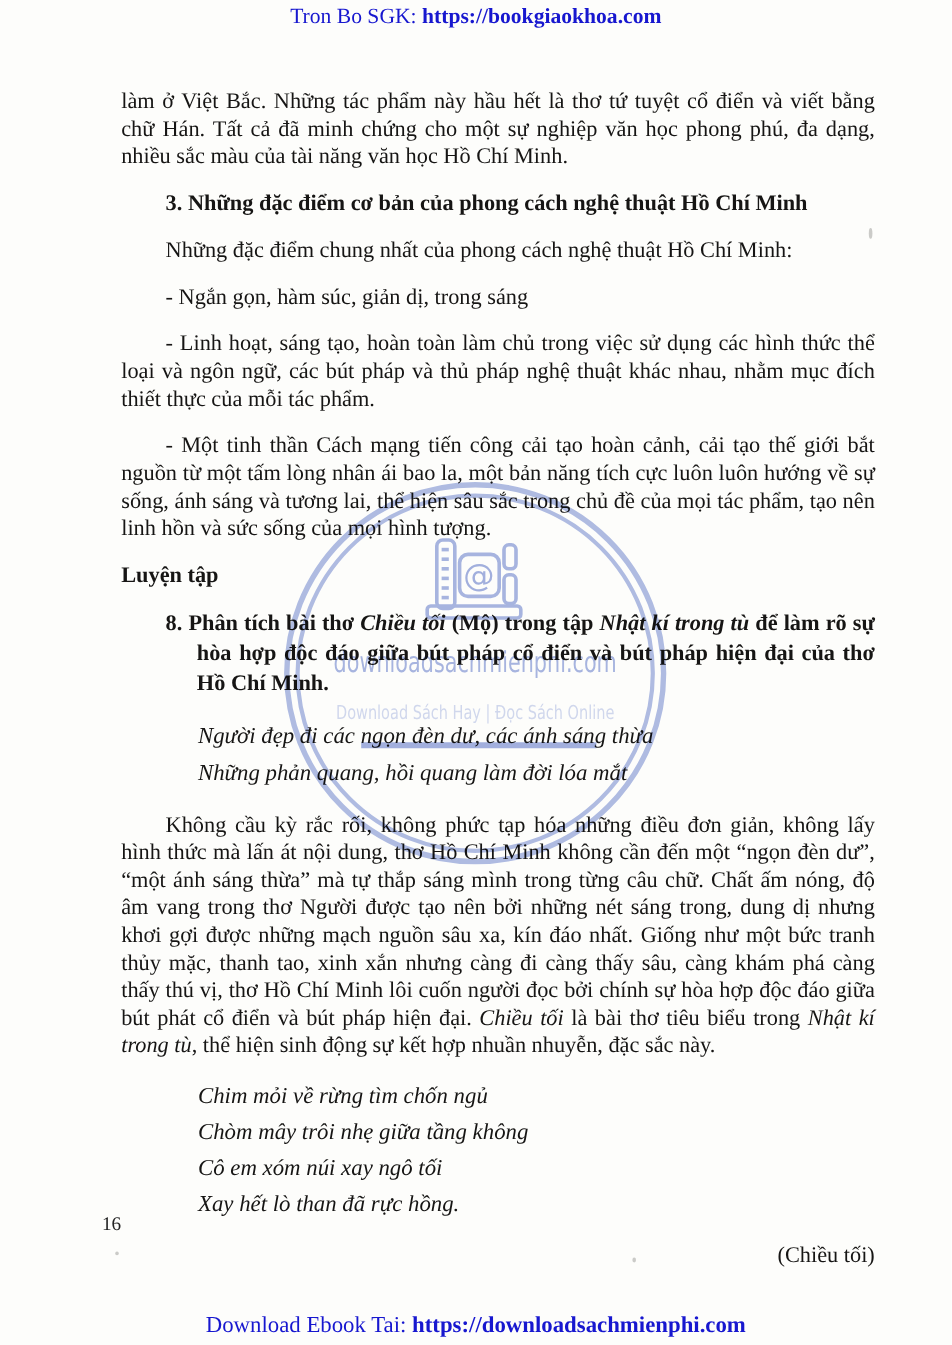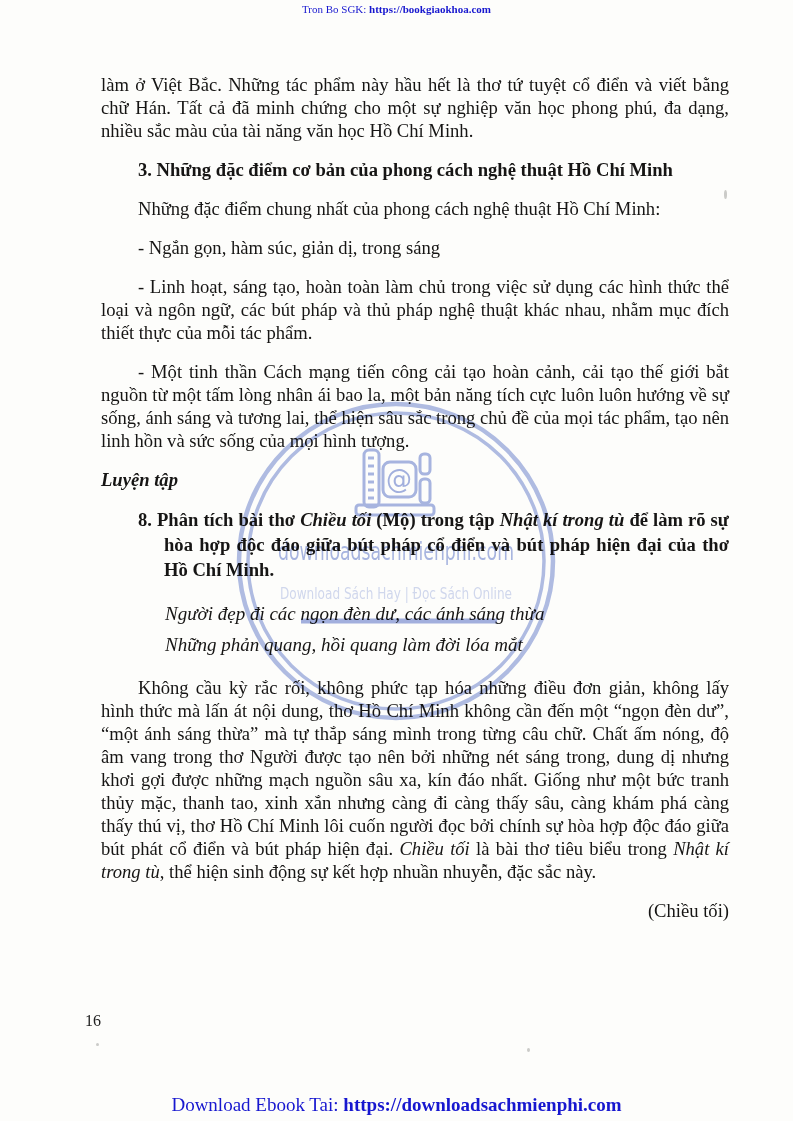--- a/index.html
+++ b/index.html
@@ -8,42 +8,42 @@
     width:793px;height:1121px;
     margin:0 auto;
     background:#fdfdfb;
     font-family:"Liberation Serif", serif;
     color:#161514;
     overflow:hidden;
   }
   
   .scan-header{
     position:absolute;top:3px;left:0;width:100%;
-    text-align:center;color:#1717cf;font-size:11px;
+    text-align:center;color:#1717cf;font-size:18px;
   }
   .scan-header .url{font-weight:bold;}
   .scan-footer{
     position:absolute;bottom:5px;left:0;width:100%;
     text-align:center;color:#1717cf;font-size:19px;
   }
   .scan-footer .url{font-weight:bold;}
   .page-number{
     position:absolute;left:85px;top:1012px;
     font-size:16px;color:#222;
   }
   
   .content{
     position:absolute;top:57px;left:85px;width:660px;
     font-size:18.6px;line-height:23px;text-align:justify;
   }
   .content p{margin:16px;}
   .section-heading{margin-top:7px;text-indent:37px;font-weight:bold;}
   .intro{margin-top:5px;text-indent:37px;}
   .bullet{margin-top:5px;text-indent:37px;}
-  .practice-heading{margin-top:7px;font-weight:bold;font-style:italic;}
+  .practice-heading{margin-top:7px;font-weight:bold;}
   .exercise{
     margin-top:5px;padding-left:63px;text-indent:-26px;
     font-weight:bold;line-height:25px;
   }
   .verse{
     margin:5px 0 0 80px;font-style:italic;line-height:31px;
     text-align:left;font-size:19px;
   }
   .verse div{white-space:nowrap;}
   .attribution{text-align:right;margin-top:1px;}
@@ -93,20 +93,26 @@
     <div class="verse">
       <div>Người đẹp đi các ngọn đèn dư, các ánh sáng thừa</div>
       <div>Những phản quang, hồi quang làm đời lóa mắt</div>
     </div>
 
 
     <p class="analysis">
       <span>Không cầu kỳ rắc rối, không phức tạp hóa những điều đơn giản, không lấy hình thức mà lấn át nội dung, thơ Hồ Chí Minh không cần đến một “ngọn đèn dư”, “một ánh sáng thừa” mà tự thắp sáng mình trong từng câu chữ. Chất ấm nóng, độ âm vang trong thơ Người được tạo nên bởi những nét sáng trong, dung dị nhưng khơi gợi được những mạch nguồn sâu xa, kín đáo nhất. Giống như một bức tranh thủy mặc, thanh tao, xinh xắn nhưng càng đi càng thấy sâu, càng khám phá càng thấy thú vị, thơ Hồ Chí Minh lôi cuốn người đọc bởi chính sự hòa hợp độc đáo giữa bút phát cổ điển và bút pháp hiện đại. </span><span class="it">Chiều tối</span><span> là bài thơ tiêu biểu trong </span><span class="it">Nhật kí trong tù</span><span>, thể hiện sinh động sự kết hợp nhuần nhuyễn, đặc sắc này.</span>
     </p>
 
+    <div class="poem">
+      <div>Chim mỏi về rừng tìm chốn ngủ</div>
+      <div>Chòm mây trôi nhẹ giữa tầng không</div>
+      <div>Cô em xóm núi xay ngô tối</div>
+      <div>Xay hết lò than đã rực hồng.</div>
+    </div>
 
     <p class="attribution">(Chiều tối)</p>
 
     <p class="closing"></p>
   </div>
 
   <div class="watermark">
     <svg width="793" height="1121" viewBox="0 0 793 1121" xmlns="http://www.w3.org/2000/svg">
       <g stroke="#93a4dc" fill="none" opacity="0.72">
         <circle cx="396" cy="561" r="157" stroke-width="4.5"></circle>

